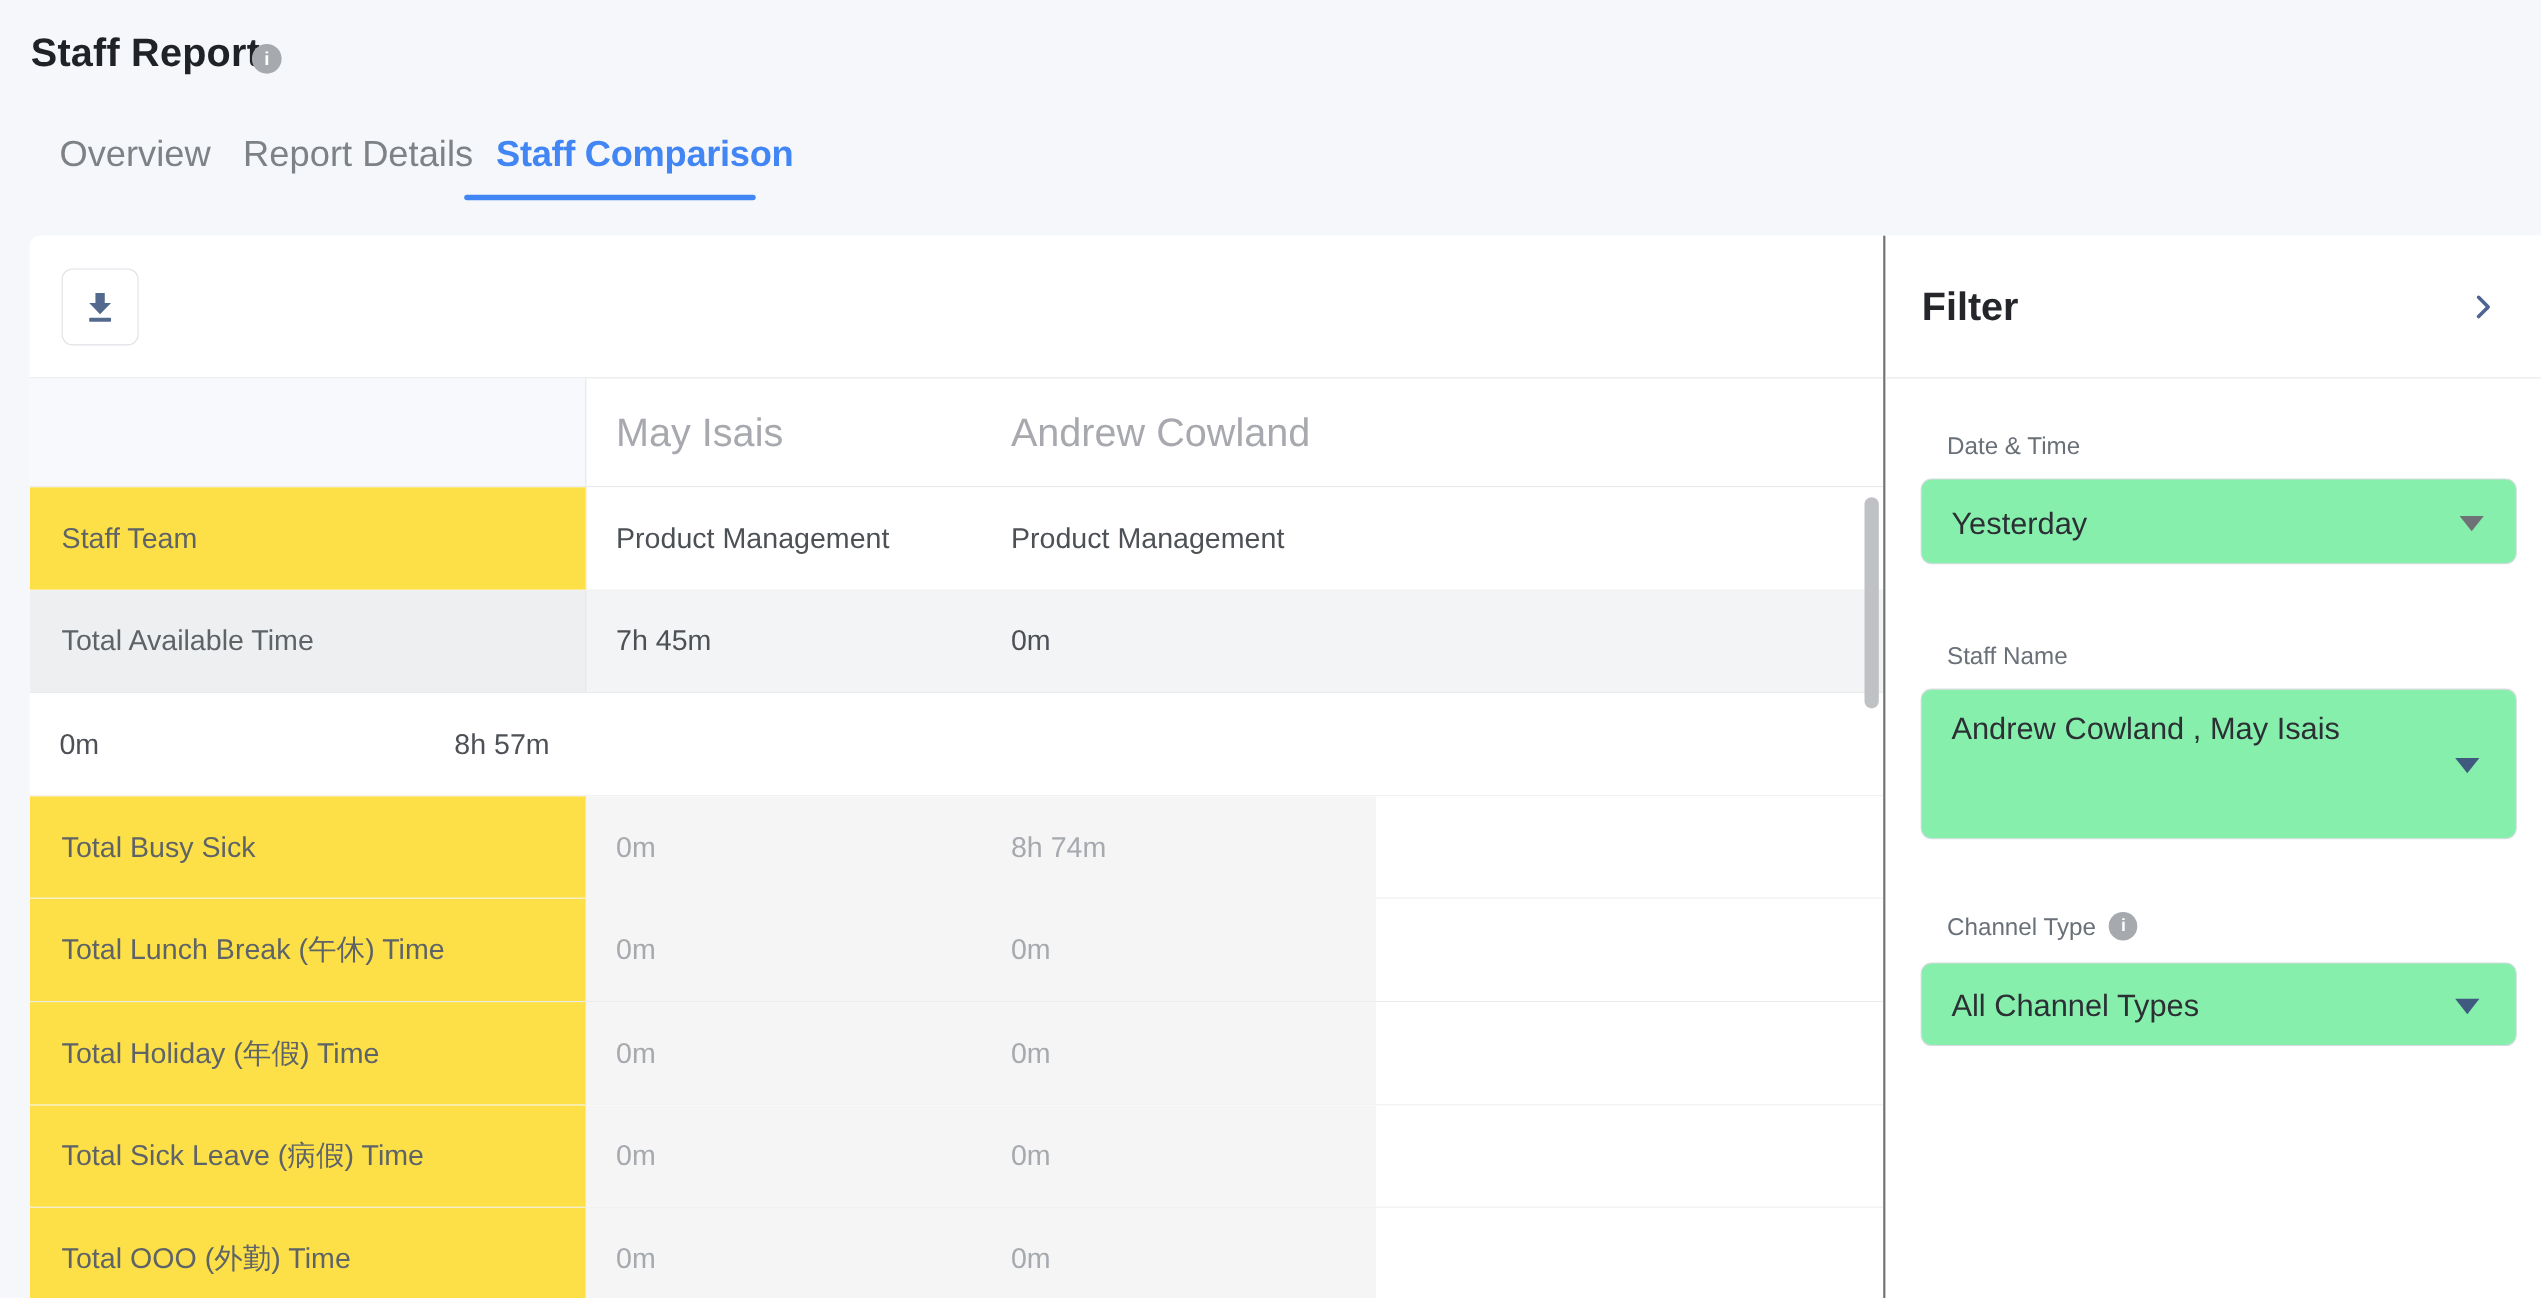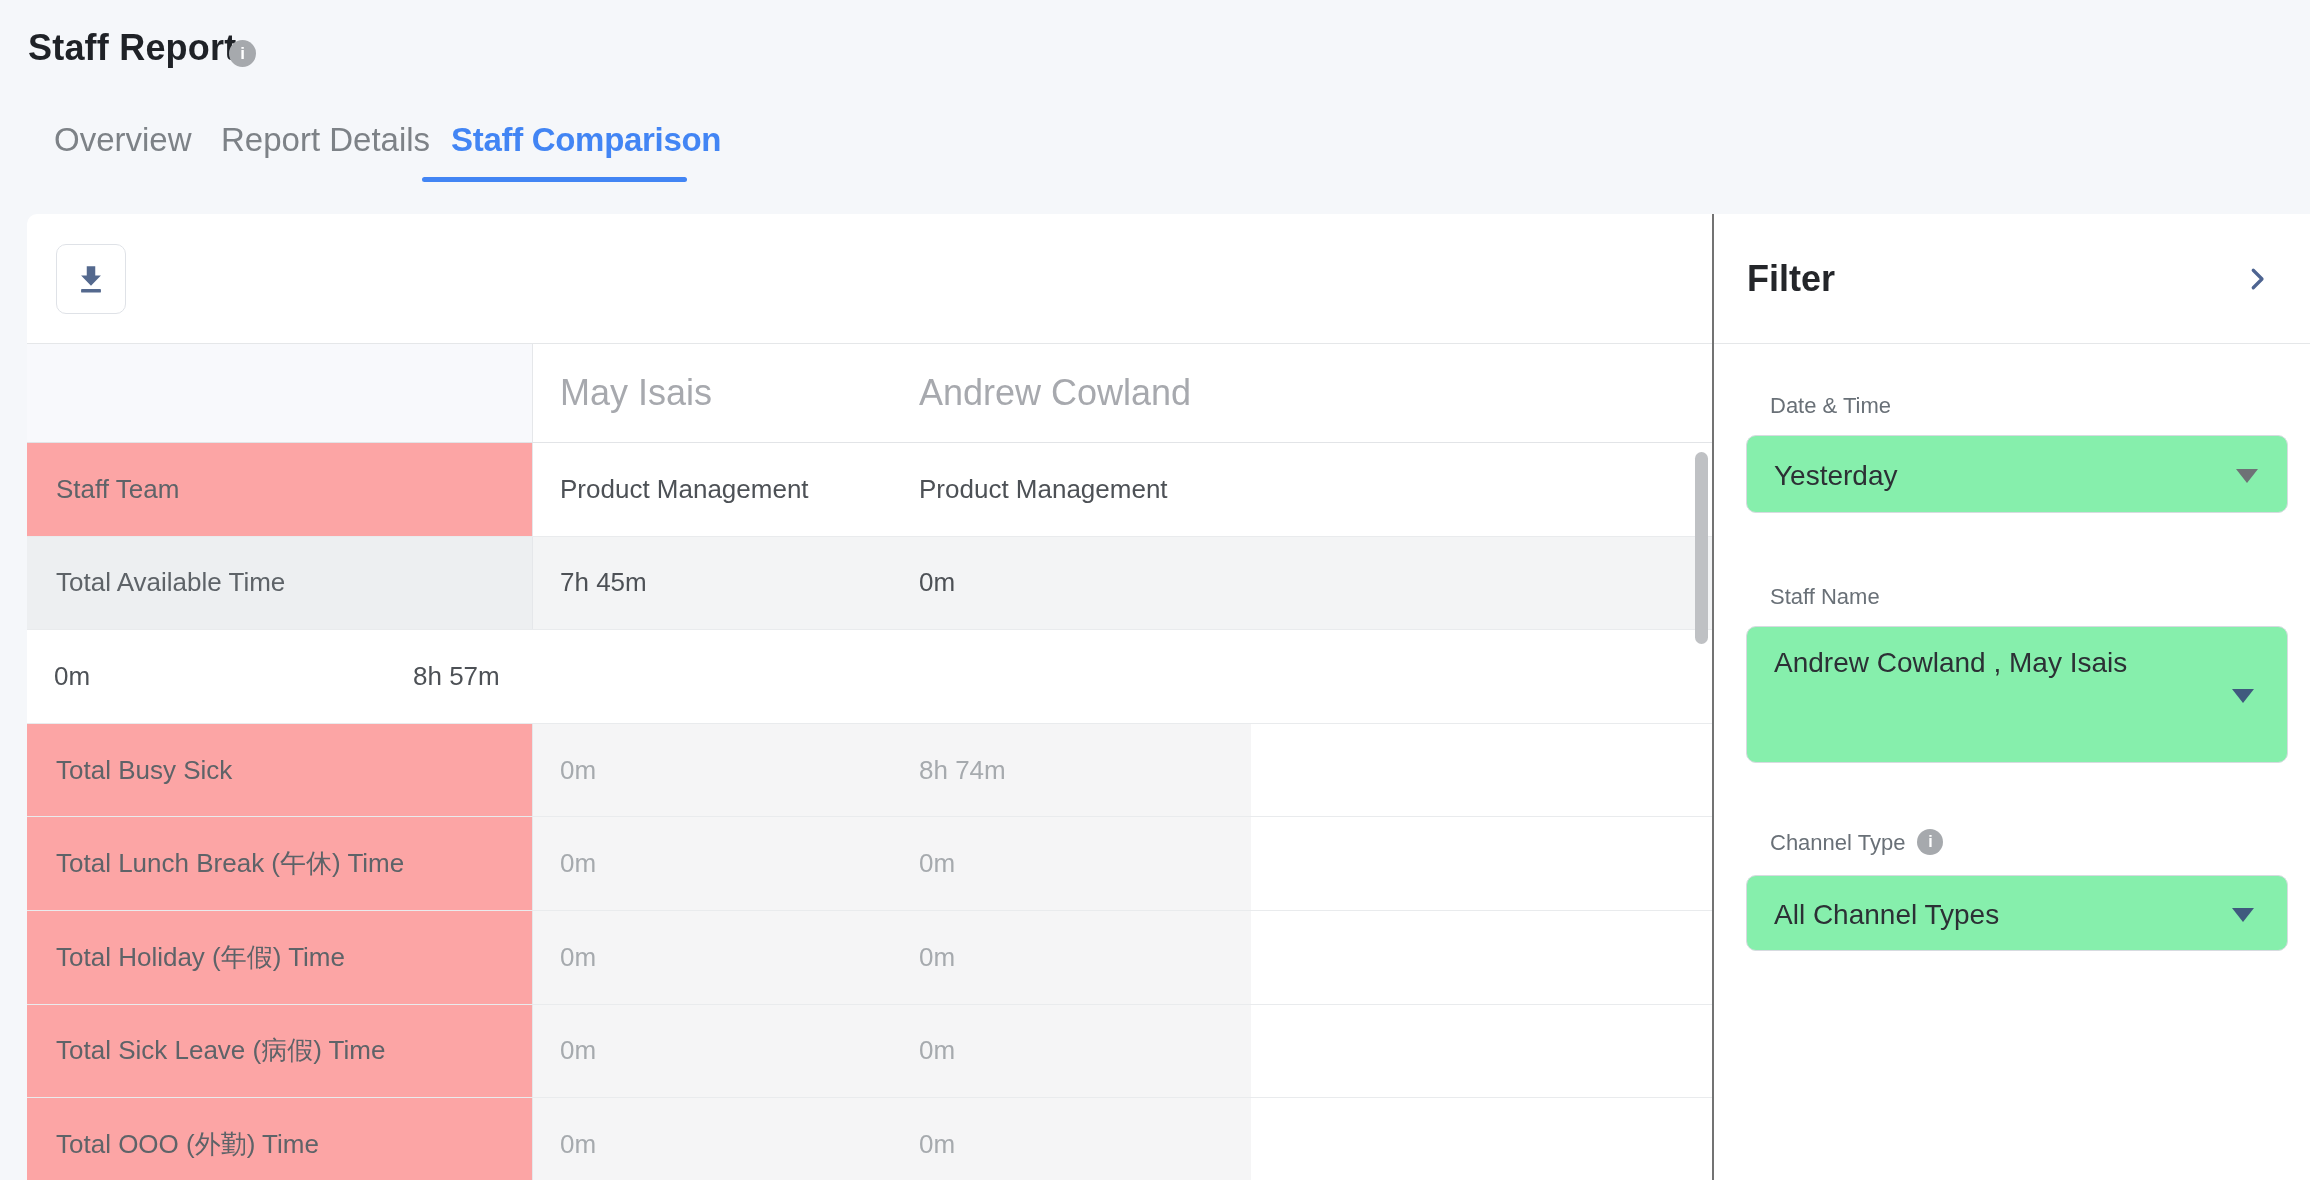--- a/index.html
+++ b/index.html
@@ -76,21 +76,21 @@
   }
 
   .tbody { position: absolute; left: 0; top: 229px; width: 100%; }
   .trow {
     display: flex; height: 93.6px; border-bottom: 1px solid #e9ebed;
     background: #ffffff;
   }
   .trow .label-cell {
     width: 506px; padding-left: 29px;
     display: flex; align-items: center;
-    background: #fca5a5; border-right: 1px solid #e5e7ea;
+    background: #fde047; border-right: 1px solid #e5e7ea;
     font-size: 26px; color: #5e6368; white-space: nowrap;
   }
   .trow .values-wrap { display: flex; width: 718px; }
   .trow .value-cell {
     width: 359px; padding-left: 27px;
     display: flex; align-items: center;
     font-size: 26px; color: #4d5156; white-space: nowrap;
   }
   .trow .filler { flex: 1; }
 

